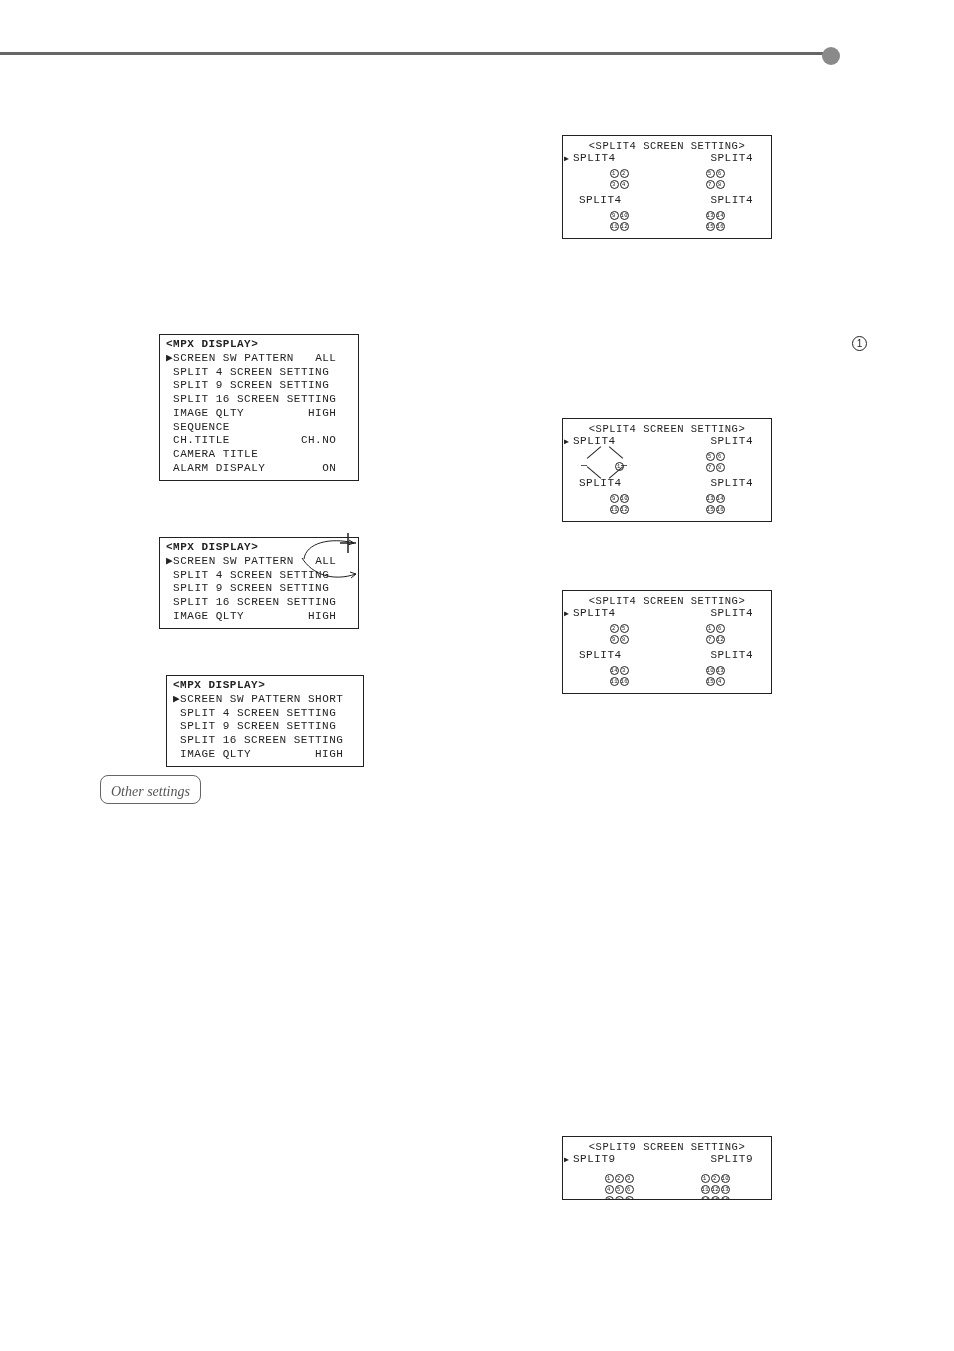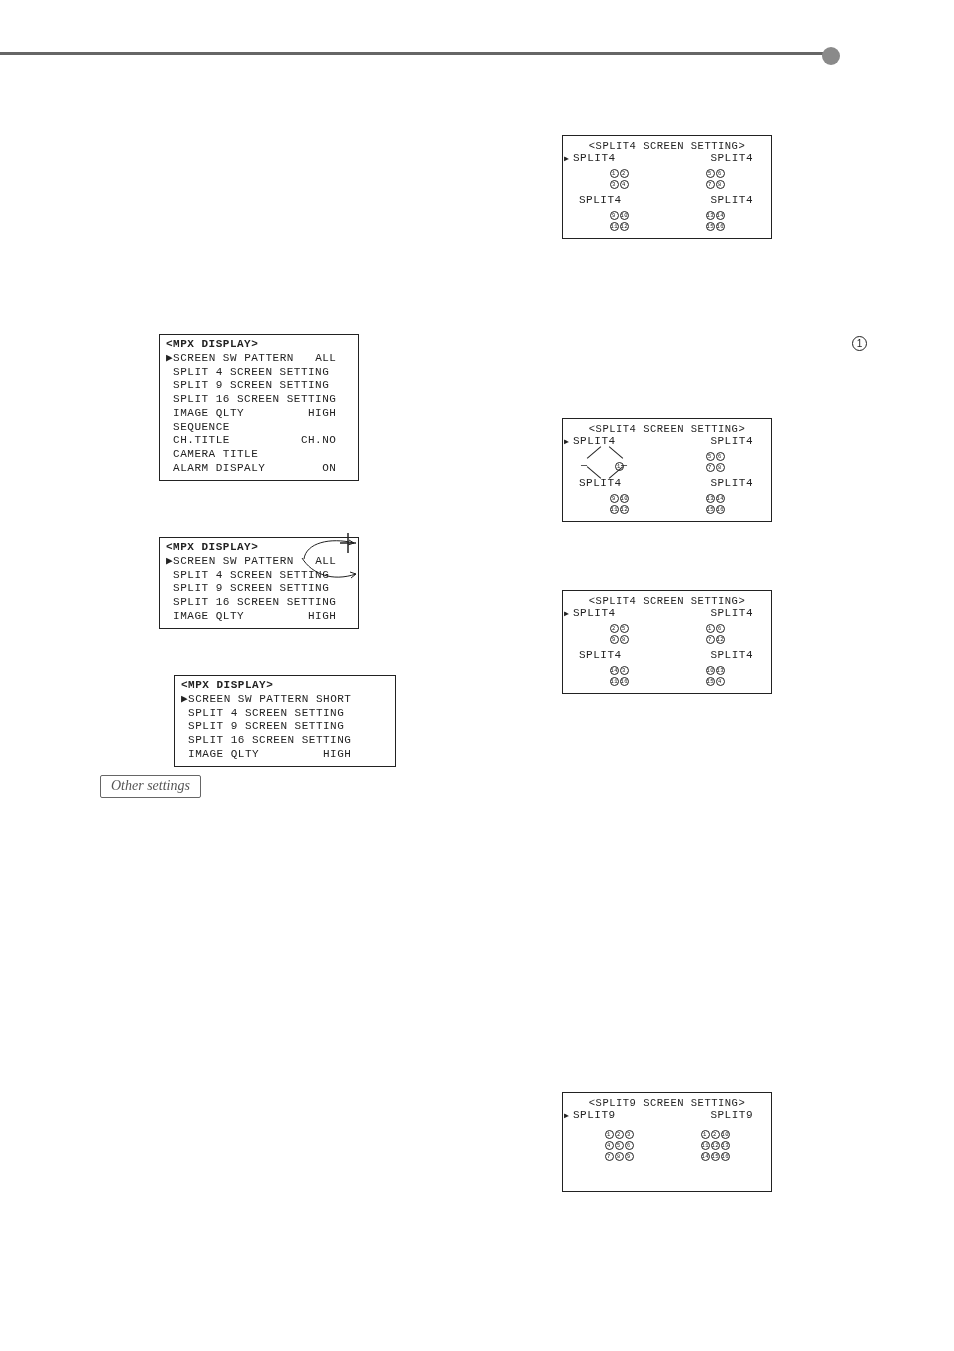--- a/index.html
+++ b/index.html
@@ -94,22 +94,22 @@
     padding: 1px 0;
   }
   .quad {
     width: 80px;
     text-align: center;
   }
   .quad .num-line { line-height: 10px; }
   .other-settings-pill {
     position: absolute;
     border: 1px solid #666;
-    border-radius: 2px;
-    padding: 2px 10px 3px 10px;
+    border-radius: 8px;
+    padding: 8px 10px 3px 10px;
     font-family: "Times New Roman", serif;
     font-style: italic;
     font-size: 14px;
     color: #555;
   }
   .big-circle-num {
     position: absolute;
     width: 15px;
     height: 15px;
     border: 0.9px solid #222;
@@ -172,21 +172,21 @@
       <line x1="44" y1="12" x2="60" y2="12" stroke="#222" stroke-width="1.5"></line>
     </svg>
 </div>
 <div class="annot-arrow" style="top:554px; left:296px;">
   <svg viewBox="0 0 70 40">
       <path d="M6 4 C 16 20, 36 28, 60 20" stroke="#222" fill="none" stroke-width="1"></path>
       <path d="M60 20 l-6 -2 m6 2 l-5 4" stroke="#222" fill="none" stroke-width="1"></path>
     </svg>
 </div>
 
-<div class="menu-box" style="top:675px; left:174px; width:222px;"><span class="title">&lt;MPX DISPLAY&gt;</span>
+<div class="menu-box" style="top:675px; left:166px; width:198px;"><span class="title">&lt;MPX DISPLAY&gt;</span>
 <span>▶SCREEN SW PATTERN SHORT</span>
 <span> SPLIT 4 SCREEN SETTING</span>
 <span> SPLIT 9 SCREEN SETTING</span>
 <span> SPLIT 16 SCREEN SETTING</span>
 <span> IMAGE QLTY         HIGH</span></div>
 
 <div class="other-settings-pill" style="top:775px; left:100px;">Other settings</div>
 
 <div class="grid-box" style="top:135px; left:562px;">
   <div class="grid-title">&lt;SPLIT4 SCREEN SETTING&gt;</div>
@@ -283,21 +283,21 @@
       <div class="num-line"><span class="circle-num small">14</span><span class="circle-num small">3</span></div>
       <div class="num-line"><span class="circle-num small">11</span><span class="circle-num small">16</span></div>
     </div>
     <div class="quad">
       <div class="num-line"><span class="circle-num small">10</span><span class="circle-num small">13</span></div>
       <div class="num-line"><span class="circle-num small">15</span><span class="circle-num small">4</span></div>
     </div>
   </div>
 </div>
 
-<div class="grid-box" style="top:1092px; left:562px; height:100px; overflow:hidden;">
+<div class="grid-box" style="top:1136px; left:562px; height:64px; overflow:hidden;">
   <div class="grid-title">&lt;SPLIT9 SCREEN SETTING&gt;</div>
   <div class="row-labels">
     <span class="lbl sel">SPLIT9</span>
     <span class="lbl">SPLIT9</span>
   </div>
   <div class="quad-row" style="margin-top:4px;">
     <div class="quad">
       <div class="num-line"><span class="circle-num small">1</span><span class="circle-num small">2</span><span class="circle-num small">3</span></div>
       <div class="num-line"><span class="circle-num small">4</span><span class="circle-num small">5</span><span class="circle-num small">6</span></div>
       <div class="num-line"><span class="circle-num small">7</span><span class="circle-num small">8</span><span class="circle-num small">9</span></div>

